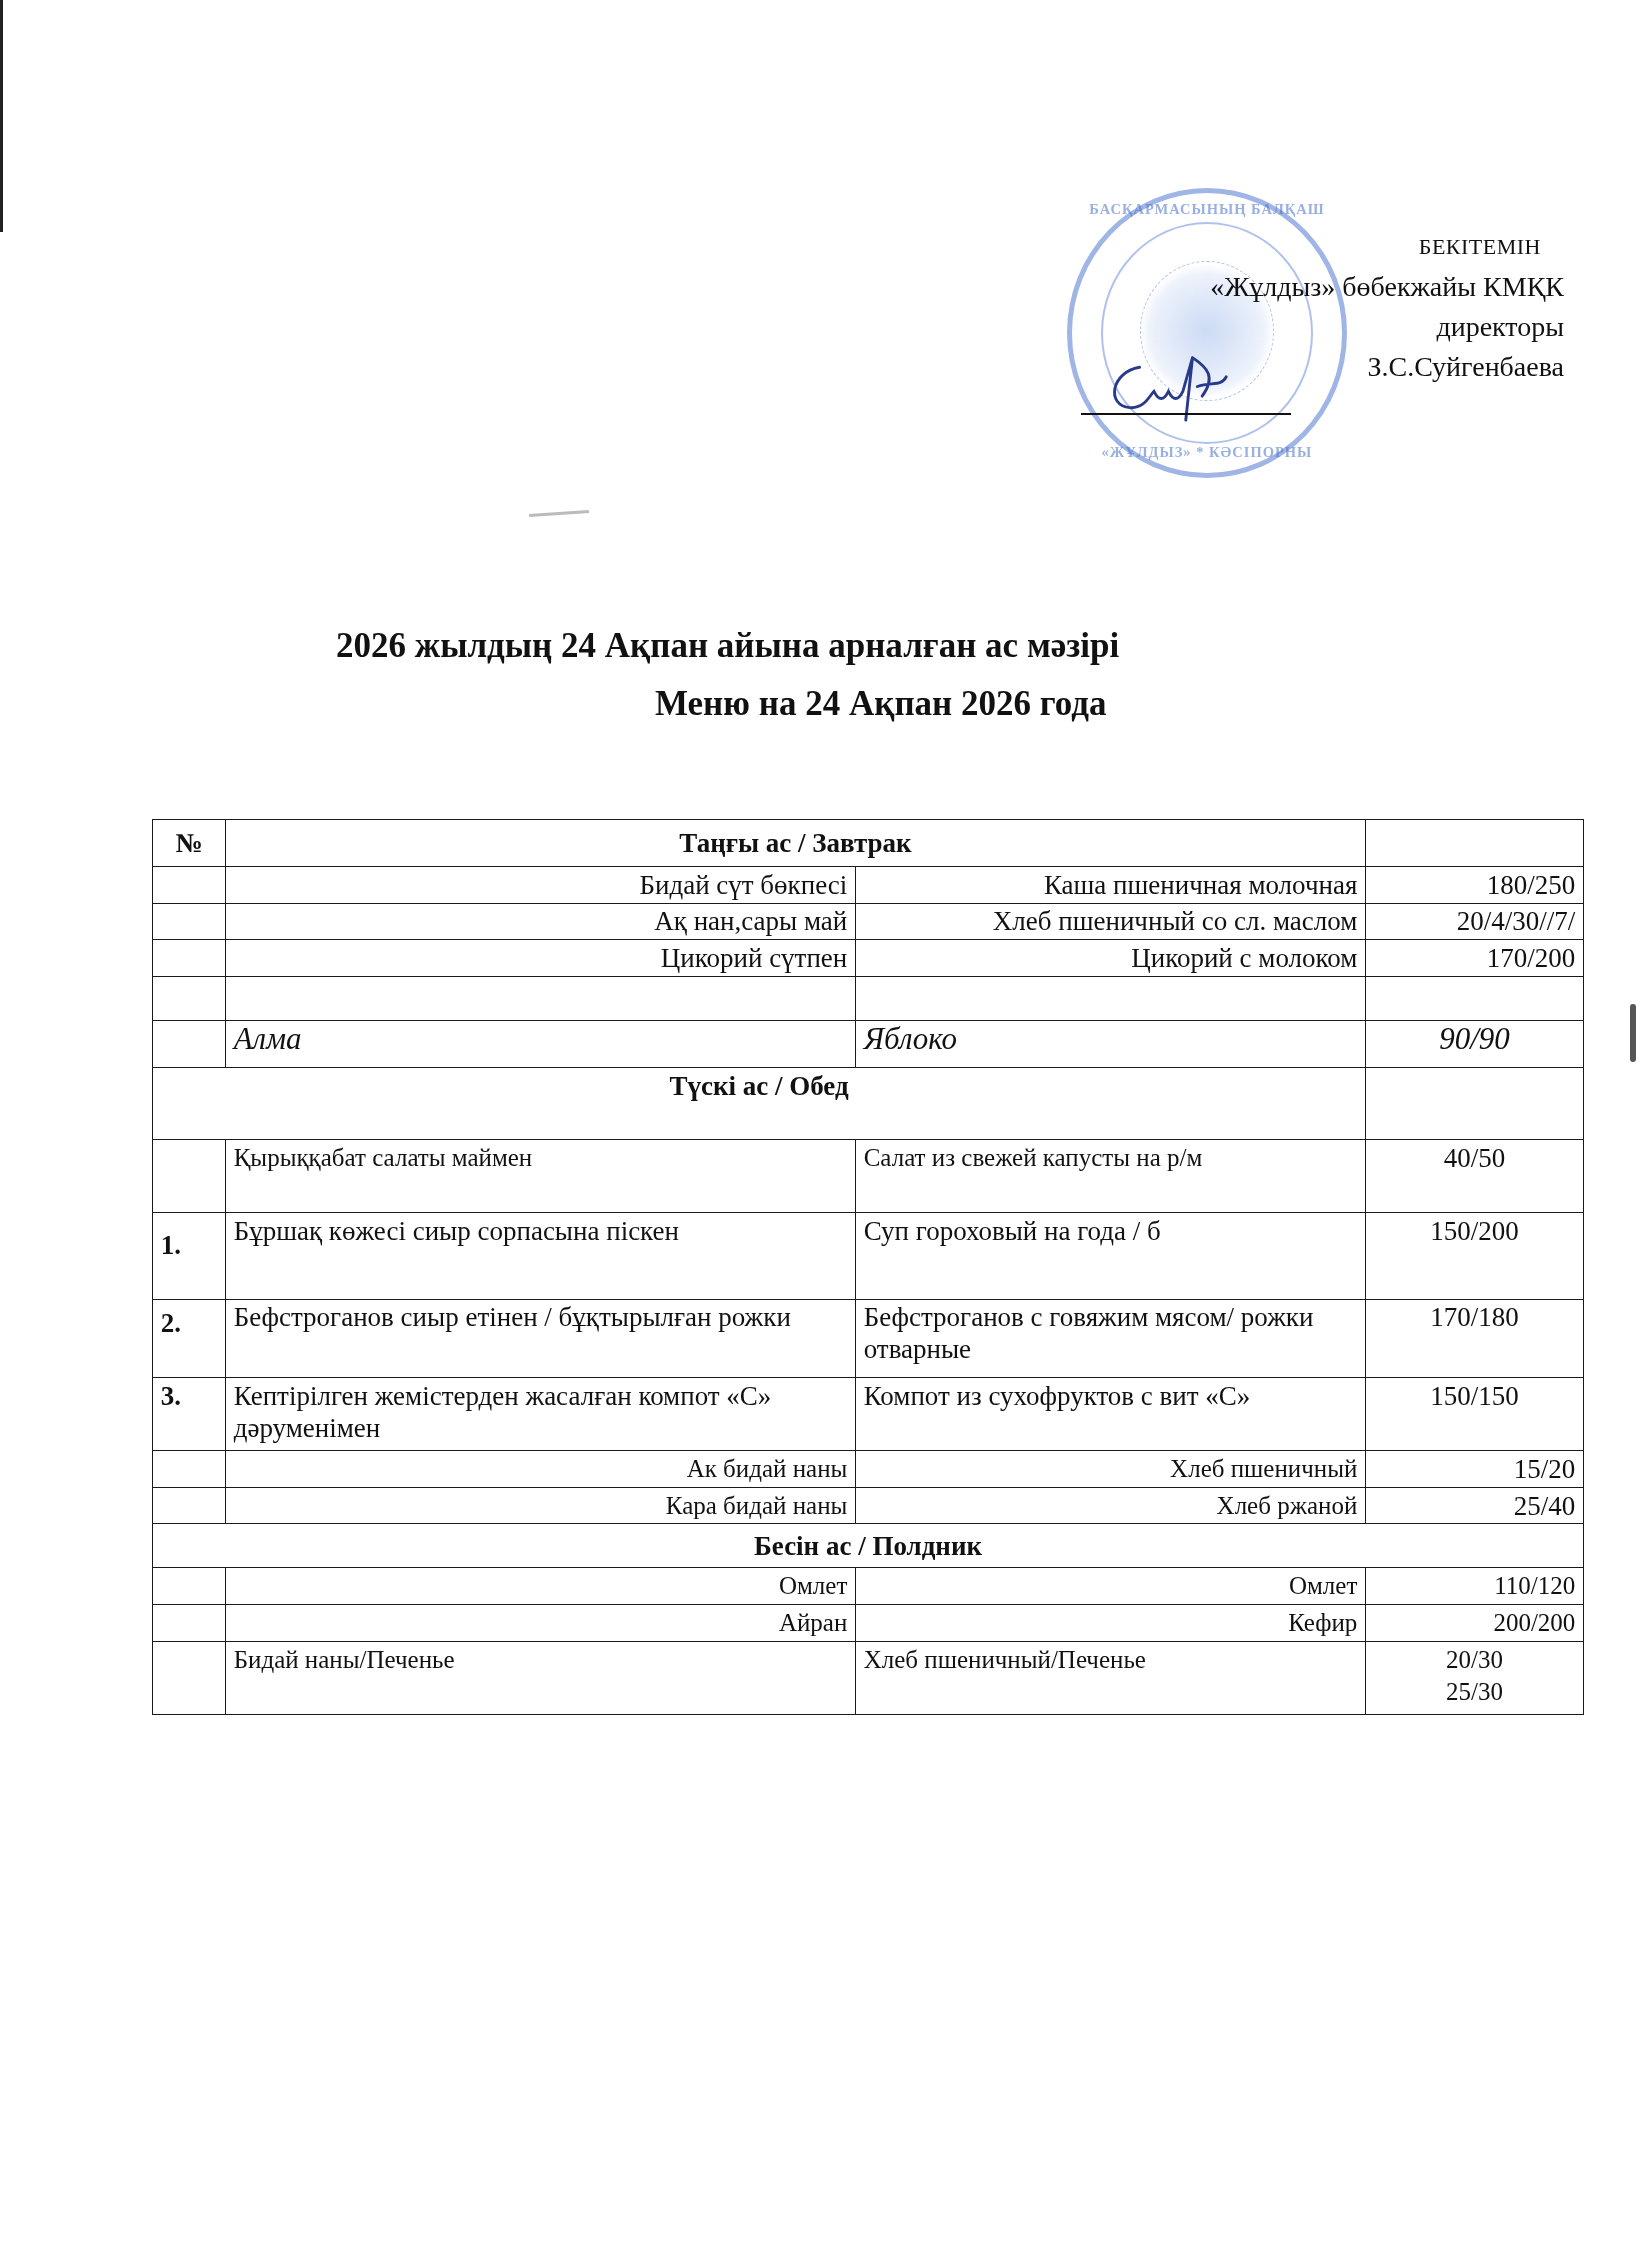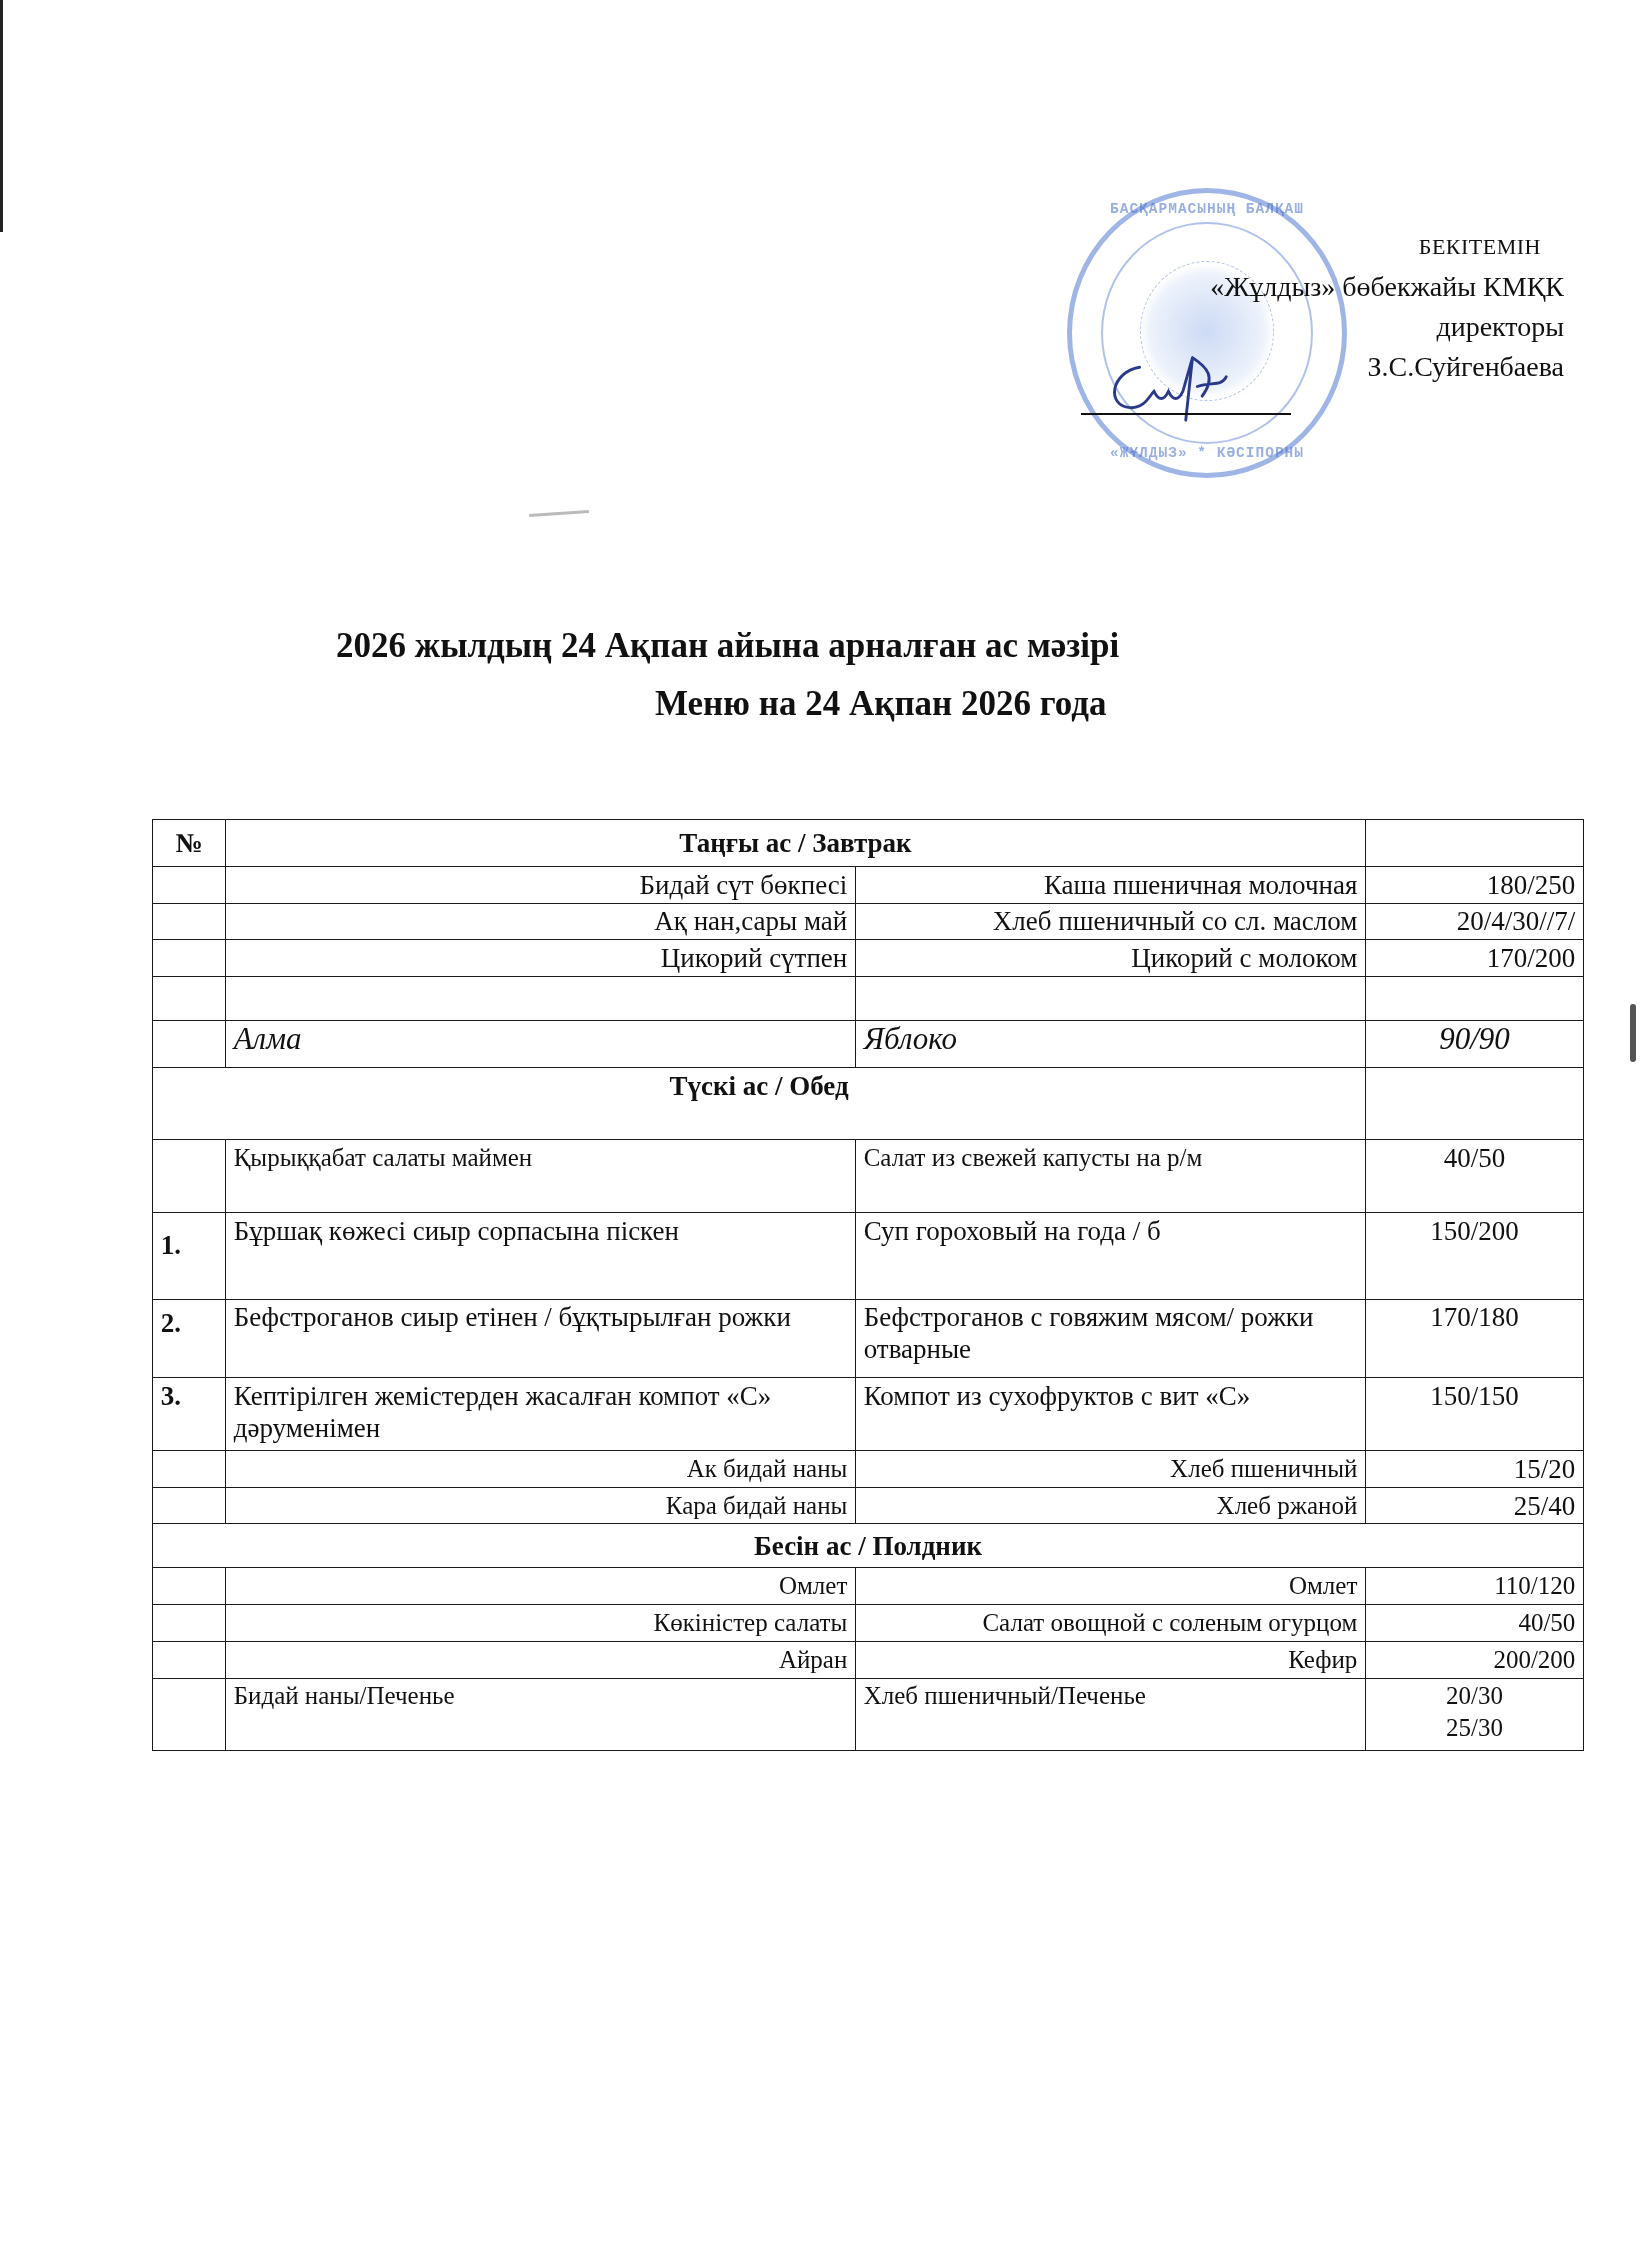--- a/index.html
+++ b/index.html
@@ -8,21 +8,21 @@
   .page-edge { position: absolute; left: 0; top: 0; width: 2.9px; height: 232px; background: #222; }
   .scan-mark { position: absolute; background: #bbb; }
 
   
   .stamp { position: absolute; left: 1067px; top: 188px; width: 280px; height: 290px; border-radius: 50%;
            border: 5.8px solid rgba(80,120,210,0.55); box-sizing: border-box; }
   .stamp-inner { position: absolute; left: 29px; top: 29px; right: 29px; bottom: 29px; border-radius: 50%;
                  border: 2.9px solid rgba(80,120,210,0.45); }
   .stamp-core { position: absolute; left: 68px; top: 68px; right: 68px; bottom: 72px; border-radius: 50%;
                 border: 1.9px dashed rgba(80,120,210,0.45); background: radial-gradient(circle, rgba(110,150,225,0.35) 0%, rgba(110,150,225,0.12) 60%, transparent 70%); }
-  .stamp-text { position: absolute; left: 0; top: 7.7px; width: 100%; text-align: center; font-family: Liberation Mono, monospace;
+  .stamp-text { position: absolute; left: 0; top: 7.7px; width: 100%; text-align: center; font-family: Liberation Serif, serif;
                 font-size: 14.5px; font-weight: bold; color: rgba(70,110,200,0.55); letter-spacing: 1px; }
   .stamp-text.bottom { top: auto; bottom: 11.6px; }
 
   
   .approval { position: absolute; right: 77px; top: 227px; text-align: right; font-size: 28px; line-height: 40px; }
   .approval .approve-title { font-size: 22px; letter-spacing: 0.5px; margin-right: 23px; }
   .sig-line { position: absolute; left: 1081px; top: 413px; width: 210px; height: 1.9px; background: #111; }
   .signature { position: absolute; left: 1101px; top: 348px; width: 183px; height: 77px; }
 
   
@@ -167,26 +167,20 @@
       <td class="sec-head" colspan="4">Бесін ас / Полдник</td>
     </tr>
     <tr class="r-h36">
       <td></td>
       <td class="small">Омлет</td>
       <td class="small">Омлет</td>
       <td class="qty small">110/120</td>
     </tr>
     <tr class="r-h36">
       <td></td>
-      <td class="small">Көкіністер  салаты</td>
-      <td class="small">Салат овощной с соленым огурцом</td>
-      <td class="qty small">40/50</td>
-    </tr>
-    <tr class="r-h36">
-      <td></td>
       <td class="small">Айран</td>
       <td class="small">Кефир</td>
       <td class="qty small">200/200</td>
     </tr>
     <tr class="r-h72">
       <td></td>
       <td class="small">Бидай наны/Печенье</td>
       <td class="small">Хлеб пшеничный/Печенье</td>
       <td class="qty small">
         <div>20/30</div>

